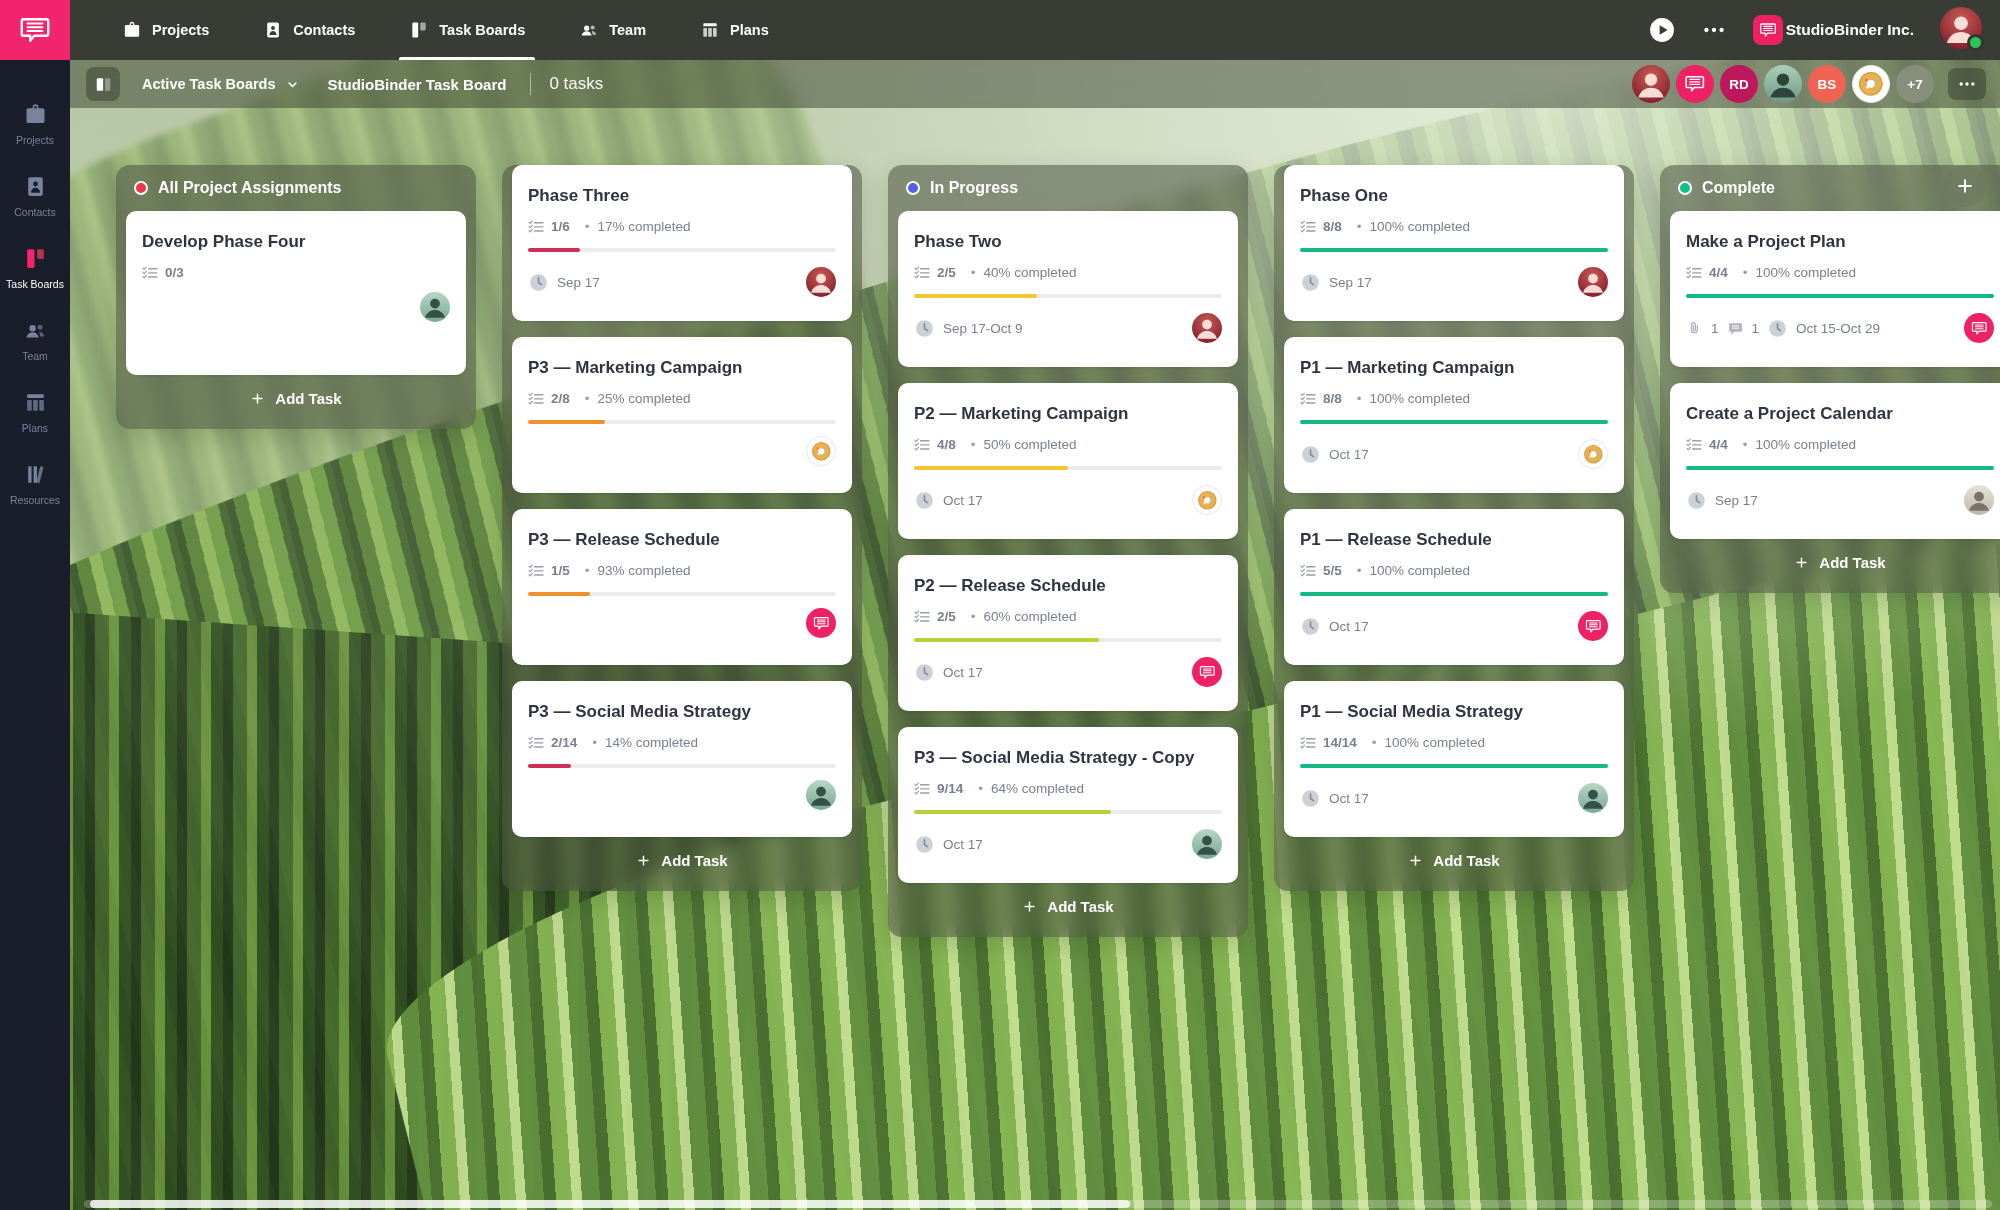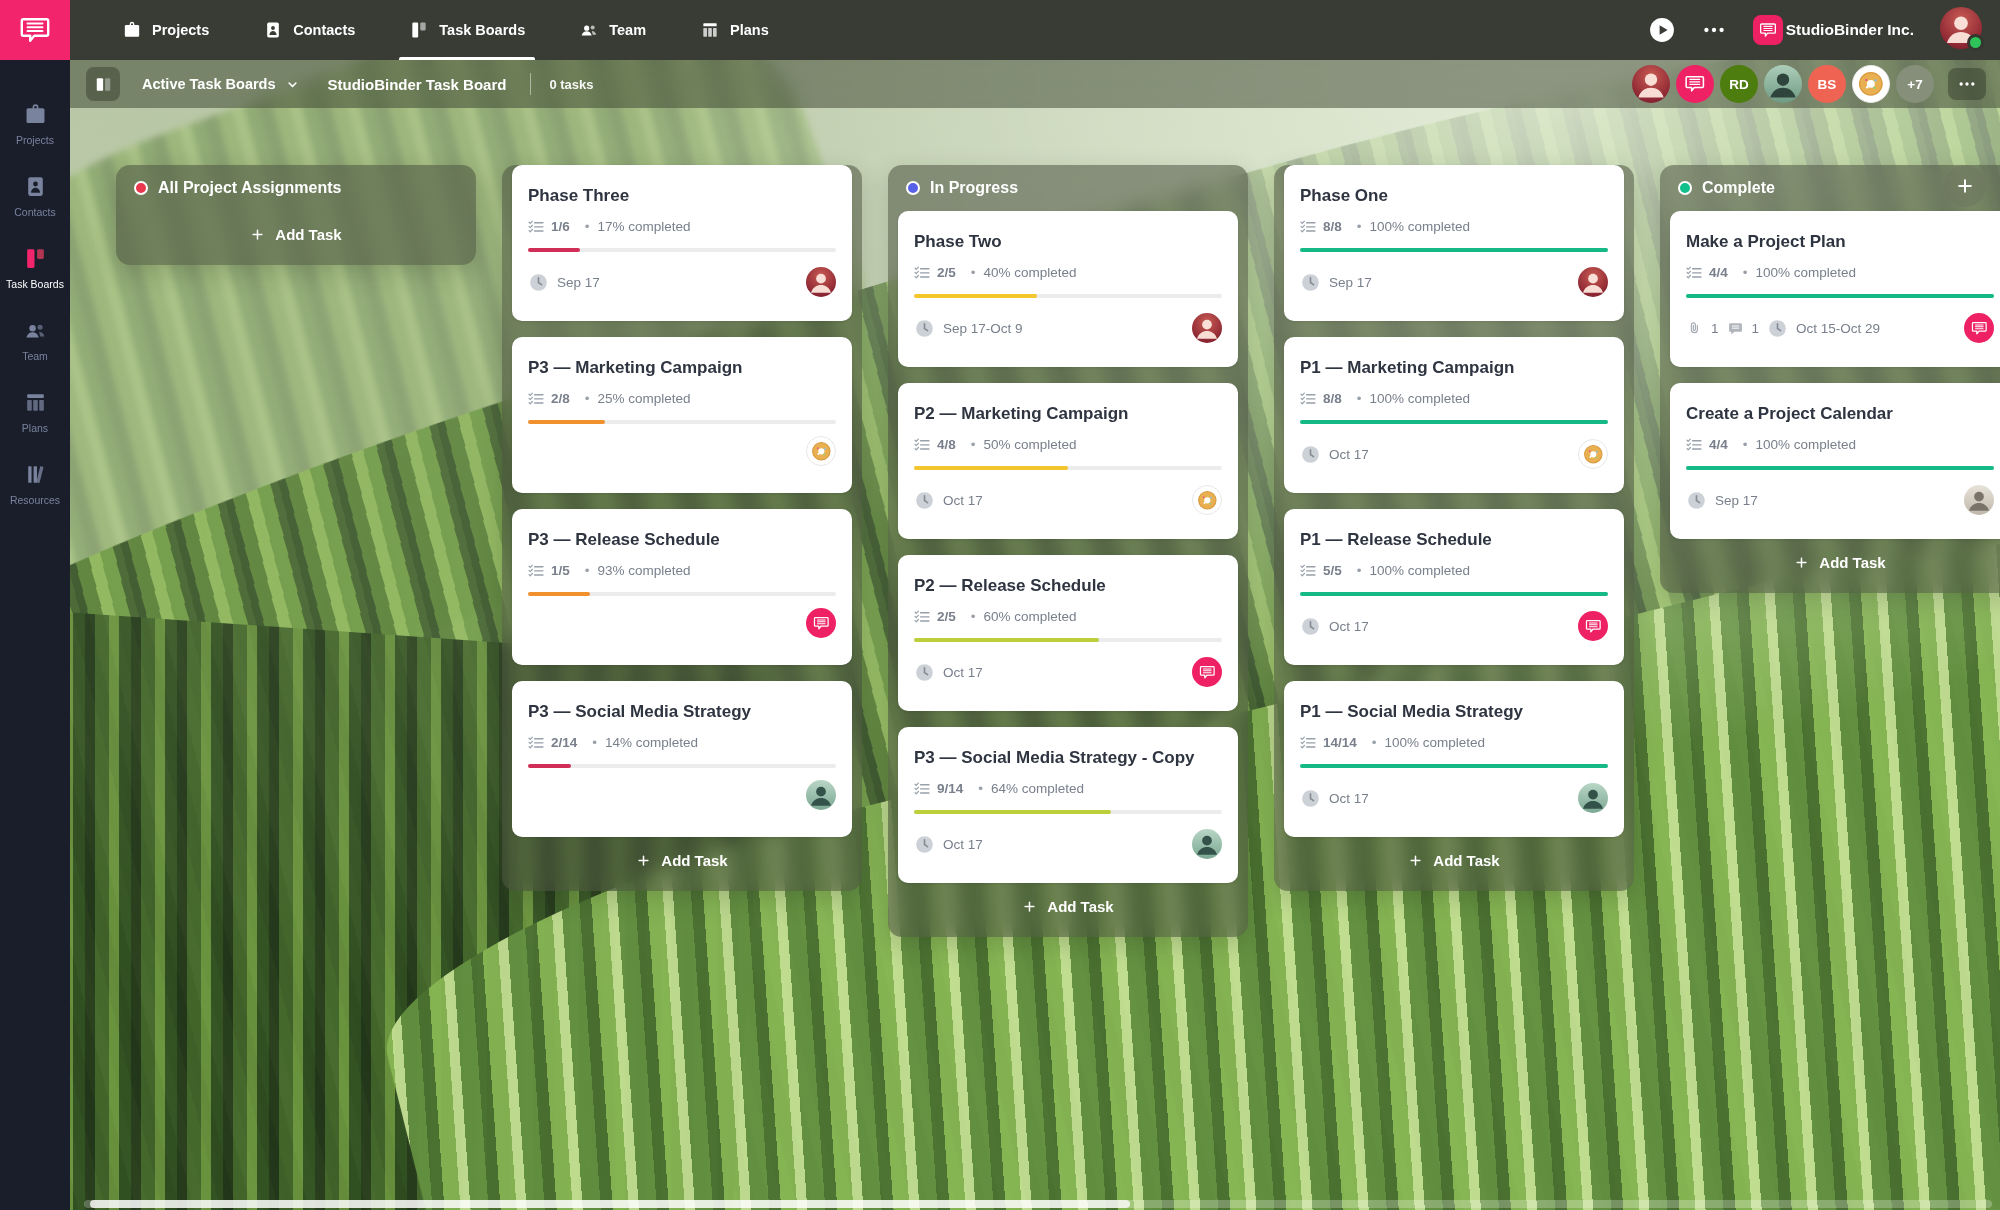--- a/index.html
+++ b/index.html
@@ -56,21 +56,21 @@
   .sb-item.active .k1{fill:#f2246c;}
   .sb-item.active .k2{fill:#b13550;opacity:1;}
   
   .subbar{position:absolute;left:70px;top:60px;right:0;height:48px;background:rgba(62,70,50,.52);backdrop-filter:blur(8px);display:flex;align-items:center;color:#fff;z-index:20;}
   .sq-btn{width:34px;height:34px;border-radius:8px;background:rgba(28,32,22,.35);display:flex;align-items:center;justify-content:center;color:#fff;border:none;cursor:pointer;margin-left:16px;flex-shrink:0;}
   .sq-btn svg{width:19px;height:19px;}
   .switcher{display:flex;align-items:center;gap:9px;font-weight:700;font-size:14.5px;margin-left:22px;cursor:pointer;}
   .chev svg{width:15px;height:15px;}
   .board-title{margin-left:28px;font-weight:700;font-size:15px;}
   .vdiv{width:1px;height:22px;background:rgba(255,255,255,.45);margin:0 18px 0 24px;}
-  .task-count{font-size:13px;font-weight:700;opacity:.95;}
+  .task-count{font-size:17px;font-weight:400;opacity:.95;}
   .subbar-right{margin-left:auto;display:flex;align-items:center;gap:6px;padding-right:14px;}
   .more-btn{width:38px;height:32px;border-radius:8px;background:rgba(28,32,22,.35);color:#fff;border:none;display:flex;align-items:center;justify-content:center;cursor:pointer;margin-left:8px;}
   .more-btn svg{width:20px;height:20px;}
   
   .avatar{position:relative;border-radius:50%;display:inline-flex;align-items:center;justify-content:center;flex-shrink:0;box-sizing:border-box;overflow:visible;}
   .avatar svg{width:100%;height:100%;}
   .av-photo-red{background:radial-gradient(circle at 50% 30%,#c25550 8%,#8e2833 70%,#6f1d2a);color:rgba(255,236,226,.92);}
   .av-photo-teal{background:linear-gradient(180deg,#b9d6c6,#7ba893);color:#33524a;}
   .av-photo-teal2{background:linear-gradient(180deg,#adcdb9,#6f9a83);color:#2e443c;}
   .av-photo-gray{background:linear-gradient(180deg,#e8e3da,#beb7aa);color:#79746a;}
@@ -320,21 +320,21 @@
           <circle cx="12" cy="9.3" r="3.9"></circle>
           <path d="M4 20.6c1.2-4.4 4.6-6.3 8-6.3s6.8 1.9 8 6.3z"></path>
         </svg>
       </span>
       <span class="avatar av-logo" style="height: 38px; width: 38px;">
         <svg viewBox="0 0 24 24" fill="none" stroke="currentColor" stroke-width="1.6" stroke-linejoin="round" stroke-linecap="round">
           <path d="M4.2 4.8h15.6c.6 0 1 .4 1 1v9c0 .6-.4 1-1 1h-8.3l-2.7 3.4v-3.4H4.2c-.6 0-1-.4-1-1v-9c0-.6.4-1 1-1z"></path>
           <path d="M7 7.6h10M7 10.1h10M7 12.6h10" stroke-width="1.3"></path>
         </svg>
       </span>
-      <span class="avatar av-initials" style="height: 38px; width: 38px; background: #4d7c0f;">RD</span>
+      <span class="avatar av-initials" style="height: 38px; width: 38px; background: #be185d;">RD</span>
       <span class="avatar av-photo-teal2" style="height: 38px; width: 38px;">
         <svg viewBox="0 0 24 24" fill="currentColor">
           <circle cx="12" cy="9.3" r="3.9"></circle>
           <path d="M4 20.6c1.2-4.4 4.6-6.3 8-6.3s6.8 1.9 8 6.3z"></path>
         </svg>
       </span>
       <span class="avatar av-initials" style="height: 38px; width: 38px; background: rgb(239, 99, 82);">BS</span>
       <span class="avatar av-donut" style="height: 38px; width: 38px;">
         <svg viewBox="0 0 24 24">
           <circle cx="12" cy="12" r="8.5" fill="#e9b051"></circle>
@@ -359,20 +359,42 @@
     </div>
 </div>
 
 <main class="board" id="board">
     <section class="column">
       <header class="col-header">
         <span class="col-dot" style="background: rgb(233, 55, 77);"></span>
         <h2 class="col-title">All Project Assignments</h2>
       </header>
       <div class="cards">
+        <article class="card simple">
+          <h3 class="card-title">Develop Phase Four</h3>
+          <div class="check-row">
+            <span class="icon">
+              <svg viewBox="0 0 17 14" fill="none" stroke="currentColor" stroke-width="1.3" stroke-linecap="round" stroke-linejoin="round">
+                <path d="M1 2.4l1.3 1.3L4.6 1.2"></path>
+                <path d="M1 6.9l1.3 1.3L4.6 5.7"></path>
+                <path d="M1 11.4l1.3 1.3L4.6 10.2"></path>
+                <path d="M7 2.9h9M7 7.4h9M7 11.9h9" stroke-width="1.5"></path>
+              </svg>
+            </span>
+            <span class="check-count">0/3</span>
+          </div>
+          <div class="avatar-row">
+            <span class="avatar av-photo-teal" style="height: 30px; width: 30px;">
+              <svg viewBox="0 0 24 24" fill="currentColor">
+                <circle cx="12" cy="9.3" r="3.9"></circle>
+                <path d="M4 20.6c1.2-4.4 4.6-6.3 8-6.3s6.8 1.9 8 6.3z"></path>
+              </svg>
+            </span>
+          </div>
+        </article>
       </div>
       <button class="add-task">
         <span class="icon">
           <svg viewBox="0 0 24 24" fill="none" stroke="currentColor" stroke-width="2.4" stroke-linecap="round">
             <path d="M12 5v14M5 12h14"></path>
           </svg>
         </span>
         <span class="add-label">Add Task</span>
       </button>
     </section>

